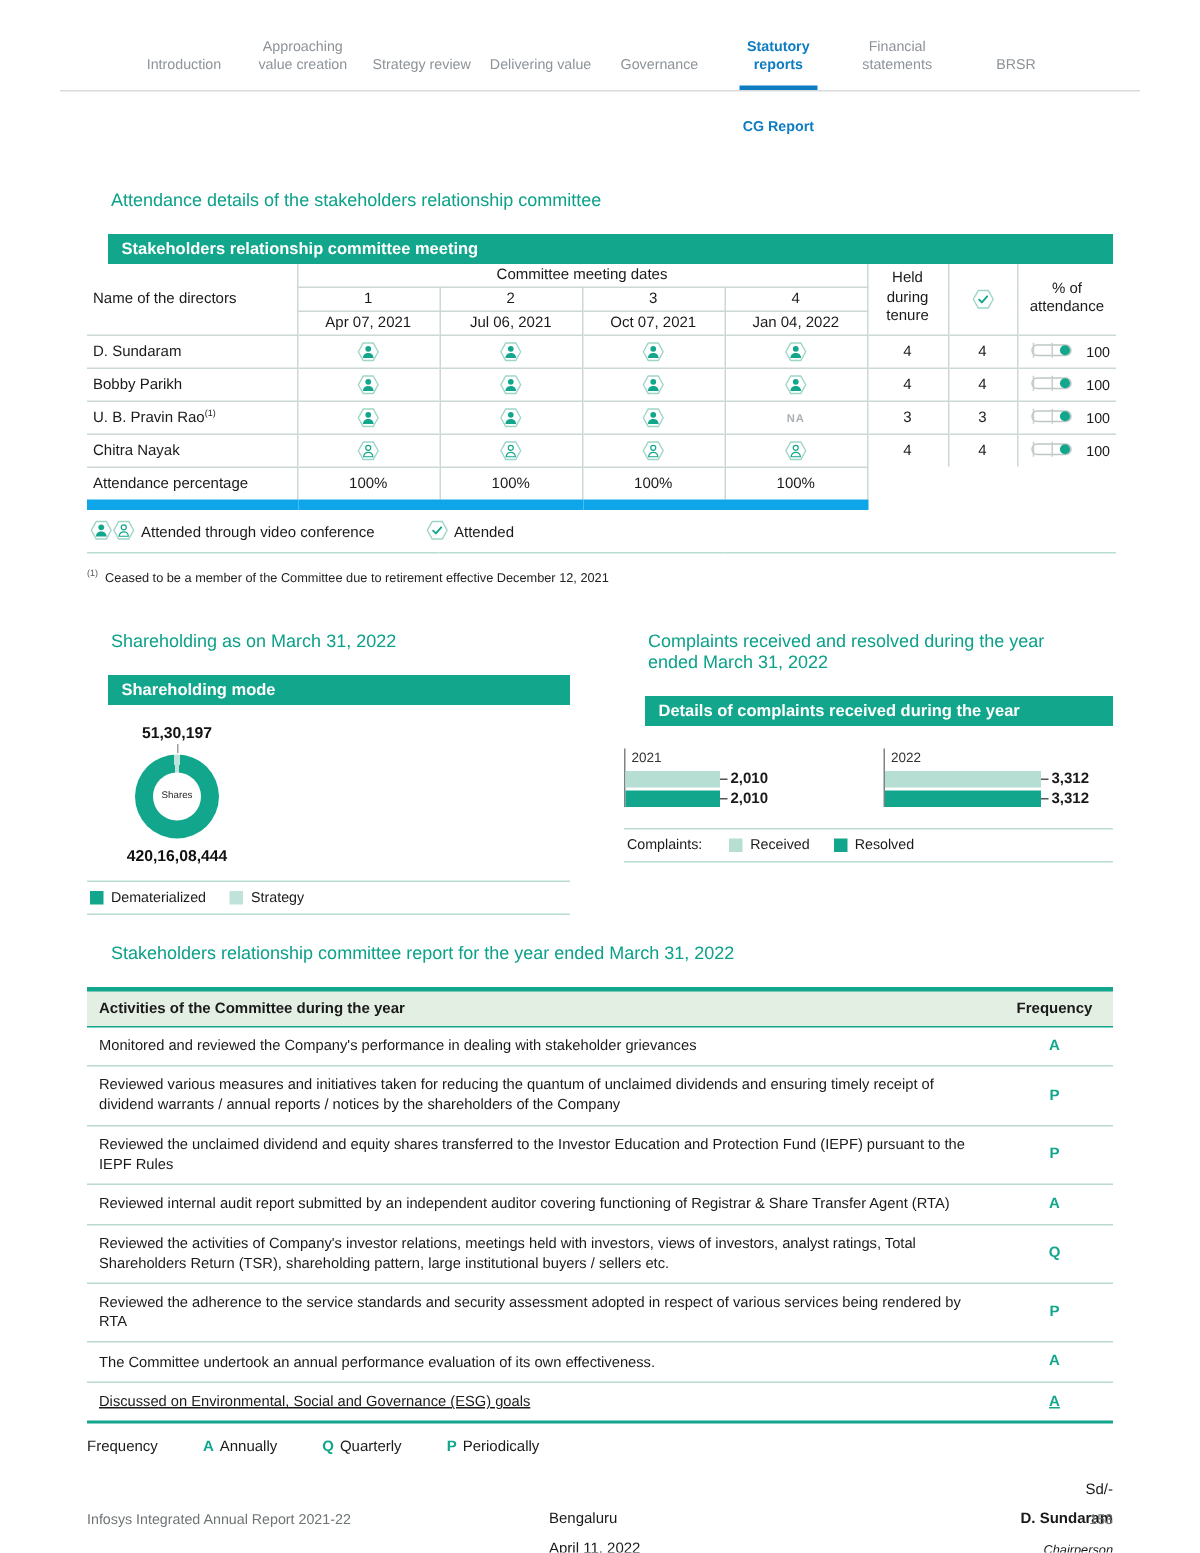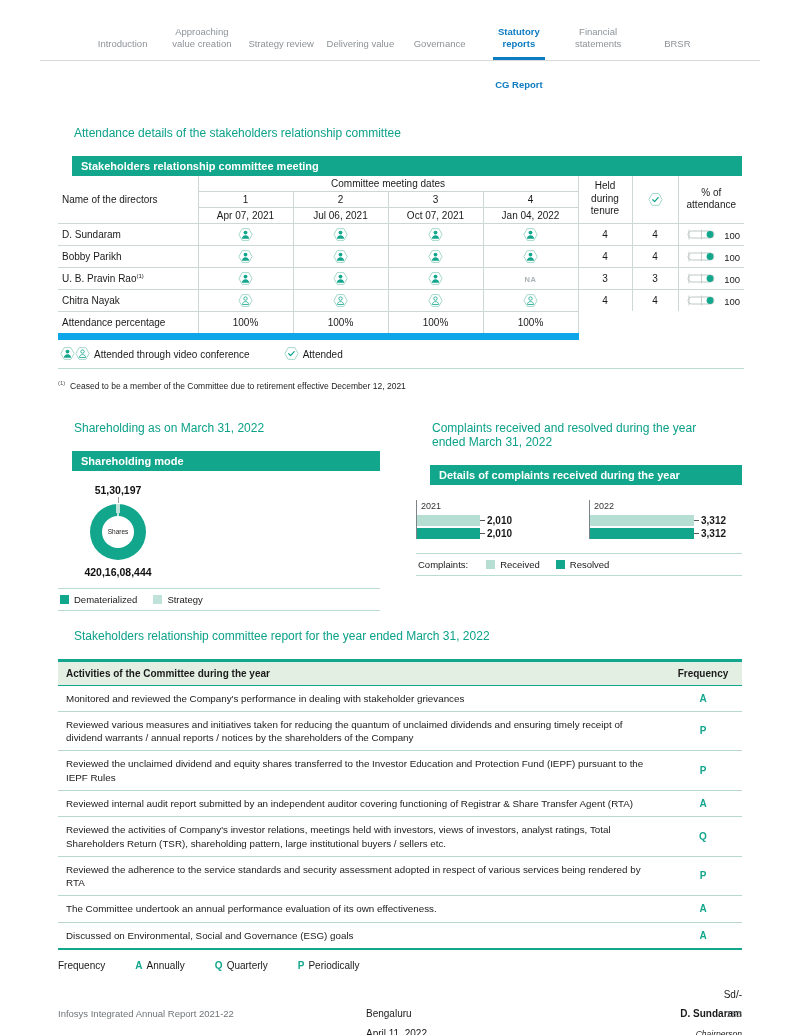--- a/index.html
+++ b/index.html
@@ -79,21 +79,21 @@
   .bar-dash{width:5px;height:1px;background:#555;display:inline-block;}
   .bar-val{font-size:10px;font-weight:bold;margin-left:2px;}
 
   
   .rep-heading{margin-top:18px;}
   .rep-table{border-collapse:collapse;width:100%;margin-top:10px;}
   .rep-table thead th{background:#e4efe4;border-top:3px solid #12a68c;border-bottom:1.5px solid #12a68c;font-size:10px;font-weight:bold;text-align:left;padding:6px 8px;}
   .rep-table thead th.rep-freq{text-align:center;width:62px;}
   .rep-table tbody td{border-bottom:1px solid #b8d8d0;font-size:9.8px;padding:6px 8px;line-height:1.35;}
   .rep-table tbody td.freq-cell{text-align:center;font-weight:bold;color:#12a68c;font-size:10px;}
-  .rep-table tbody tr:last-child td{border-bottom:2.5px solid #12a68c;}
+  .rep-table tbody tr:last-child td{border-bottom:2.5px solid #12a68c;text-decoration:underline;}
 
   .freq-legend{margin-top:10px;font-size:10px;display:flex;align-items:center;gap:30px;}
   .fcode{color:#12a68c;font-weight:bold;margin-right:4px;}
 
   
   .sig{margin-top:18px;font-size:10px;}
   .sig-sd{text-align:right;}
   .sig-row{display:flex;margin-top:4px;}
   .sig-place{margin-left:308px;line-height:20px;}
   .sig-person{margin-left:auto;text-align:right;line-height:20px;}

